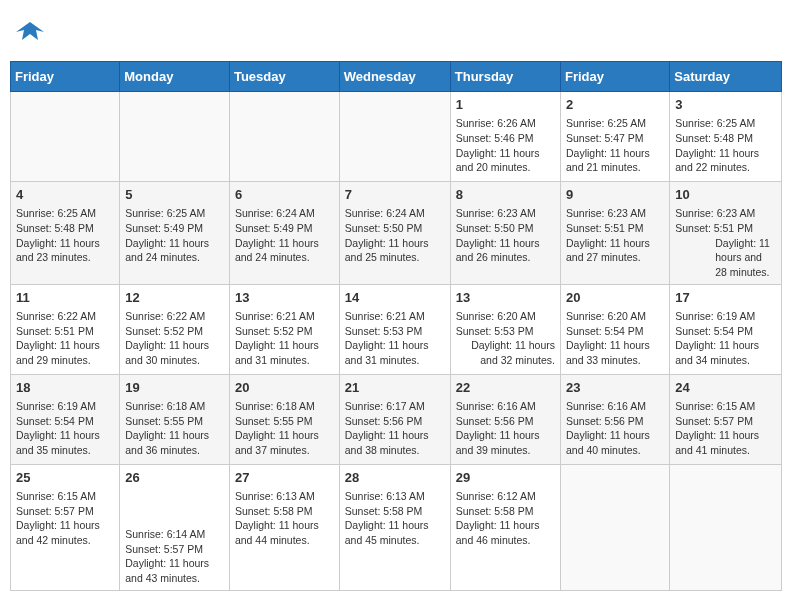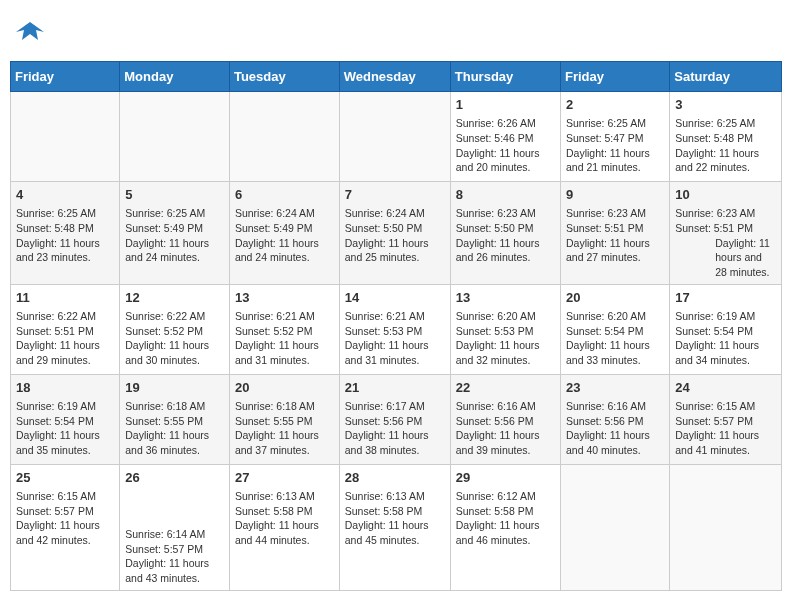--- a/index.html
+++ b/index.html
@@ -206,21 +206,21 @@
         <td>
           <span class="day-num">14</span>
           <span style="display: block;">Sunrise: 6:21 AM</span>
           <span style="display: block;">Sunset: 5:53 PM</span>
           <span style="display: block;">Daylight: 11 hours and 31 minutes.</span>
         </td>
         <td>
           <span class="day-num">13</span>
           <span style="display: block;">Sunrise: 6:20 AM</span>
           <span style="display: block;">Sunset: 5:53 PM</span>
-          <span style="display: block;">Daylight: 11 hours and 32 minutes.</span>
+          <span style="display: block; text-align: right;">Daylight: 11 hours and 32 minutes.</span>
         </td>
         <td>
           <span class="day-num">20</span>
           <span style="display: block;">Sunrise: 6:20 AM</span>
           <span style="display: block;">Sunset: 5:54 PM</span>
           <span style="display: block;">Daylight: 11 hours and 33 minutes.</span>
         </td>
         <td>
           <span class="day-num">17</span>
           <span style="display: block;">Sunrise: 6:19 AM</span>

